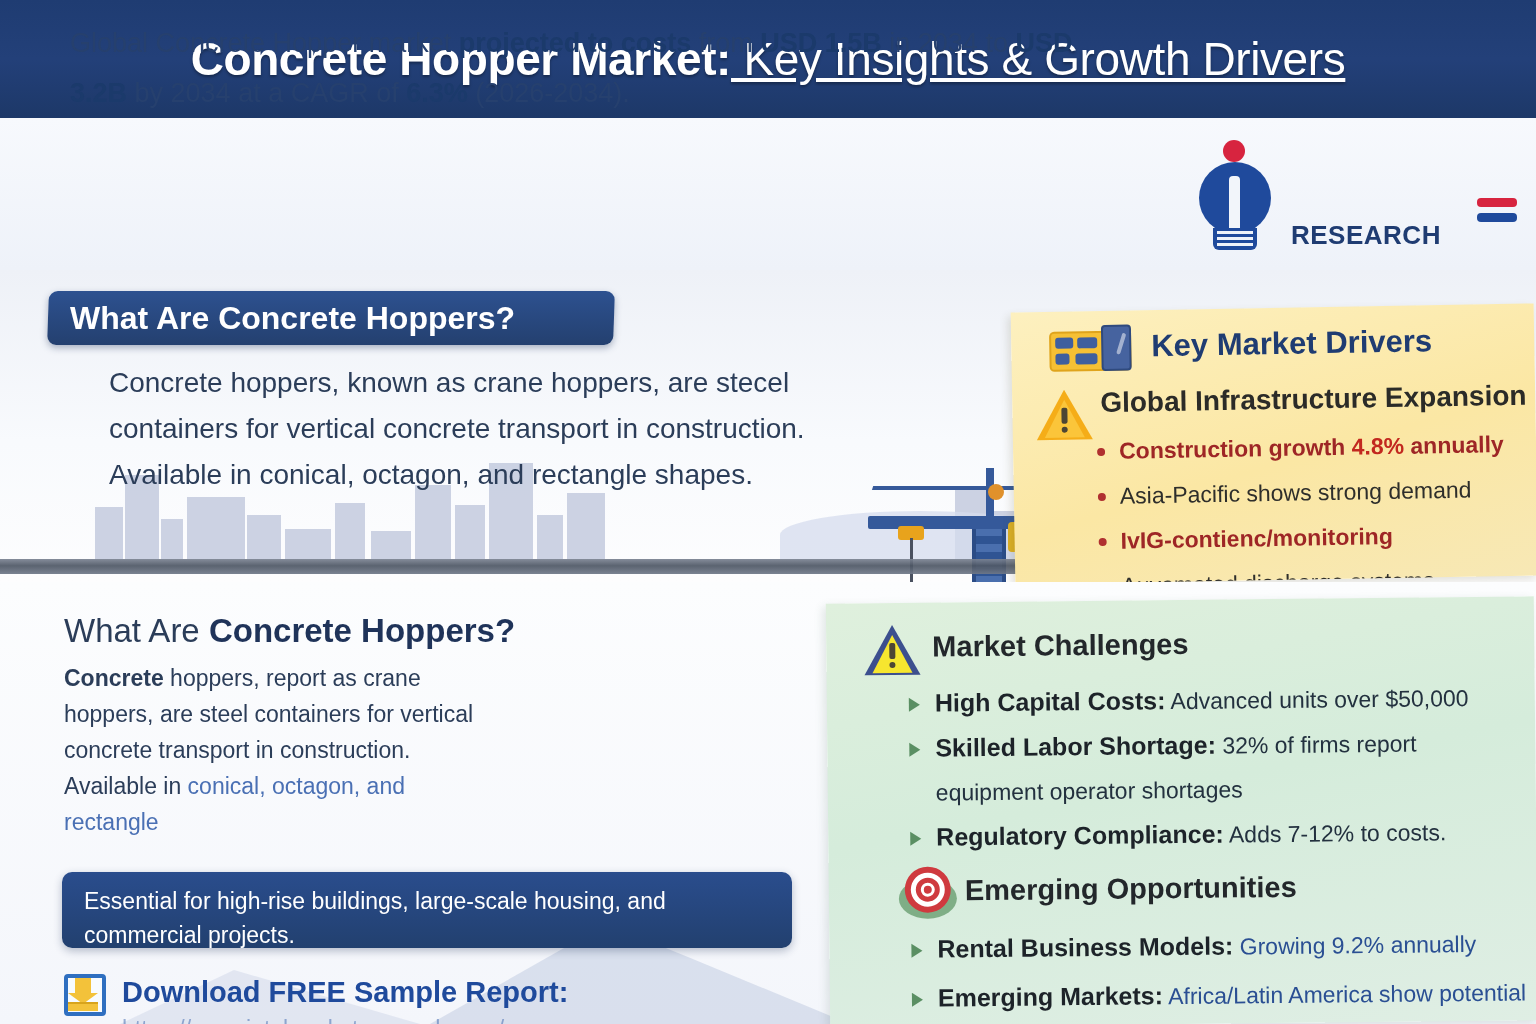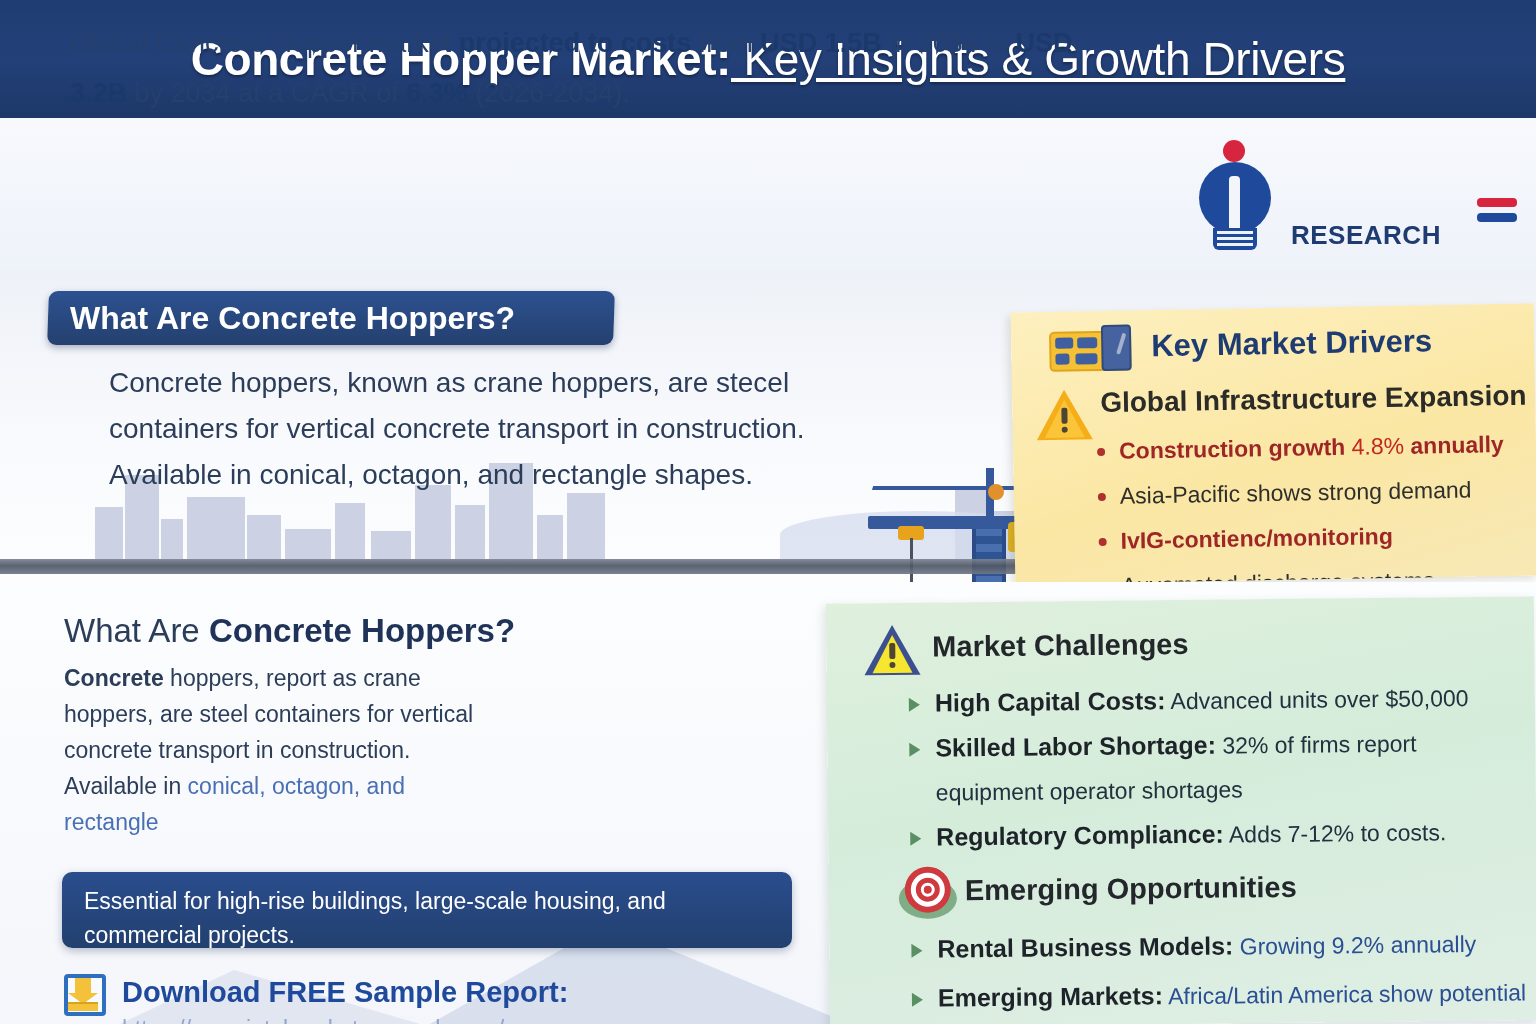--- a/index.html
+++ b/index.html
@@ -205,21 +205,21 @@
   .py-list { position:absolute; left:82px; top:118px; width:430px; }
   .py-list li {
     list-style:none; font-size:23px; line-height:45px; color:#2e2e2b;
     position:relative; padding-left:24px;
   }
   .py-list li:before {
     content:""; position:absolute; left:2px; top:19px;
     width:8px; height:8px; border-radius:50%; background:#b03030;
   }
   .py-list li.hi { color:#9e2626; font-weight:bold; }
-  .py-list li .accent { color:#c2281f; font-weight:normal;text-align:right; }
+  .py-list li .accent { color:#c2281f; font-weight:bold;text-align:right; }
 
   
   .scene-lower {
     position:absolute; left:0; top:582px; width:1536px; height:442px;
     background:linear-gradient(180deg,#fcfdfe 0%,#f4f6fb 100%);
     overflow:hidden;
   }
   .lower-h {
     position:absolute; left:64px; top:612px;
     font-size:33px; color:#2b3d59;

